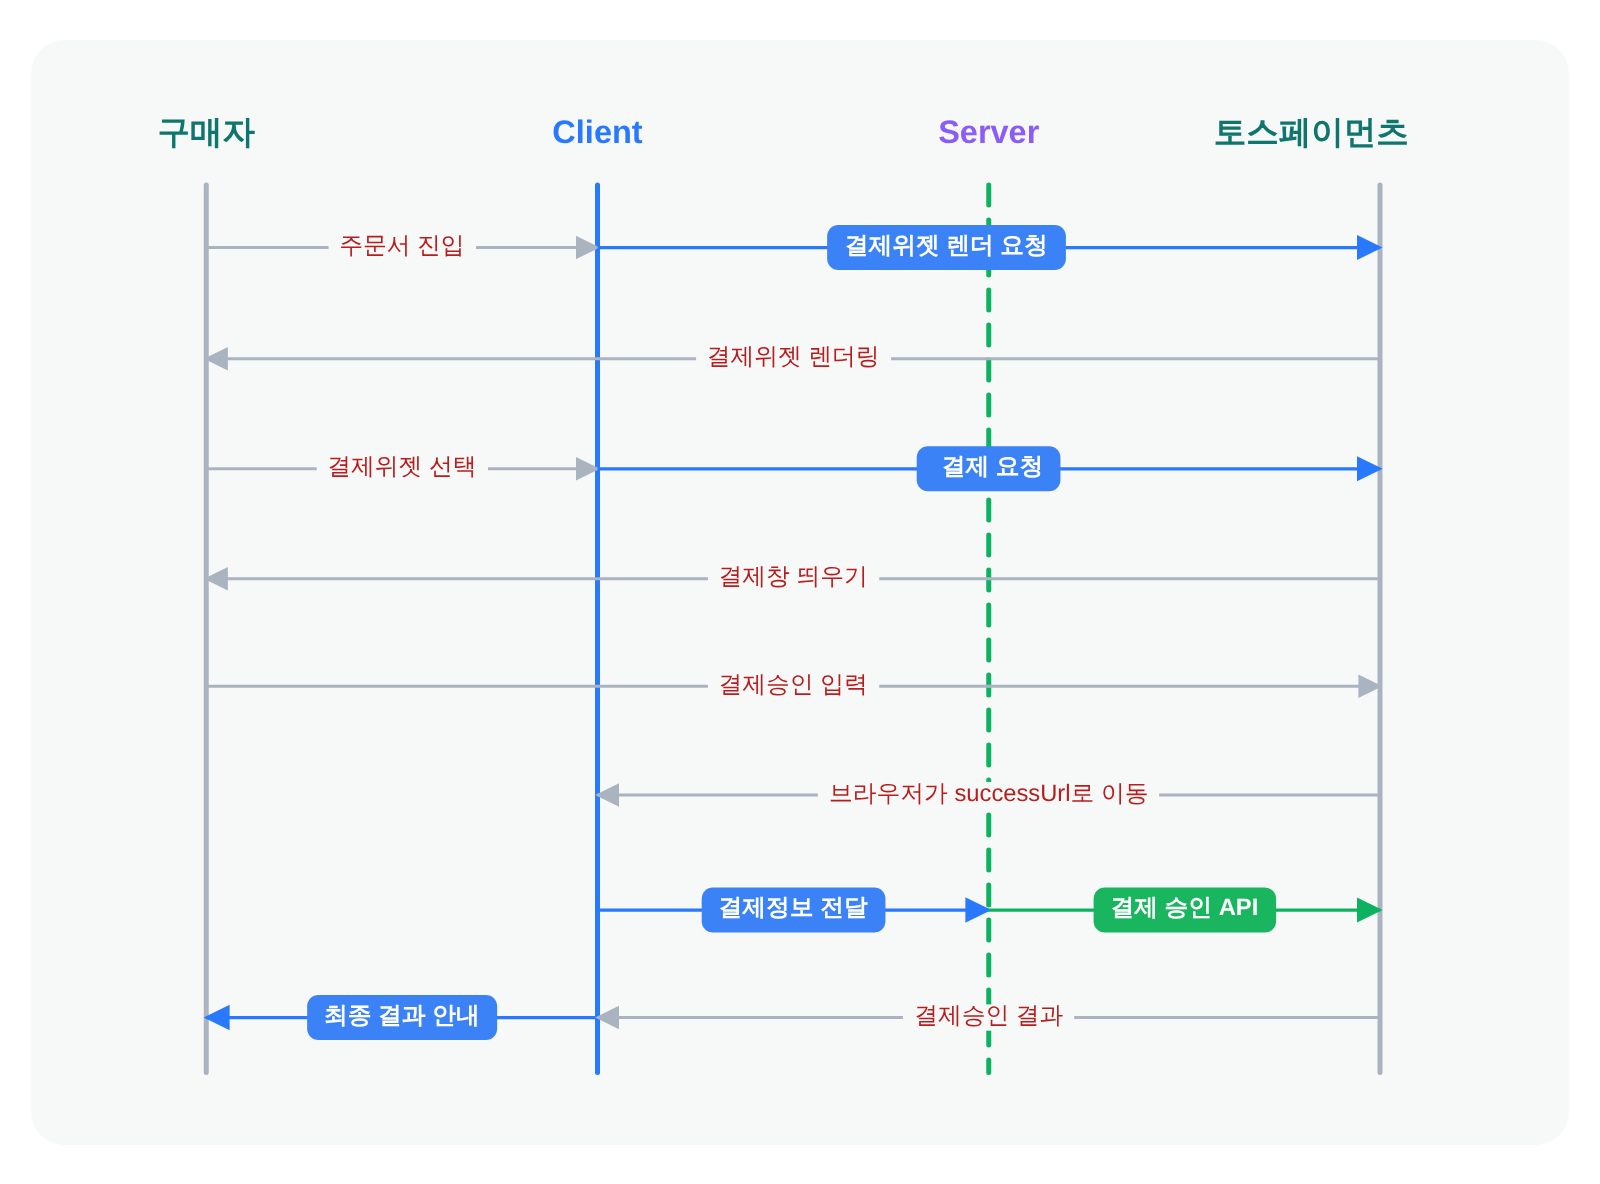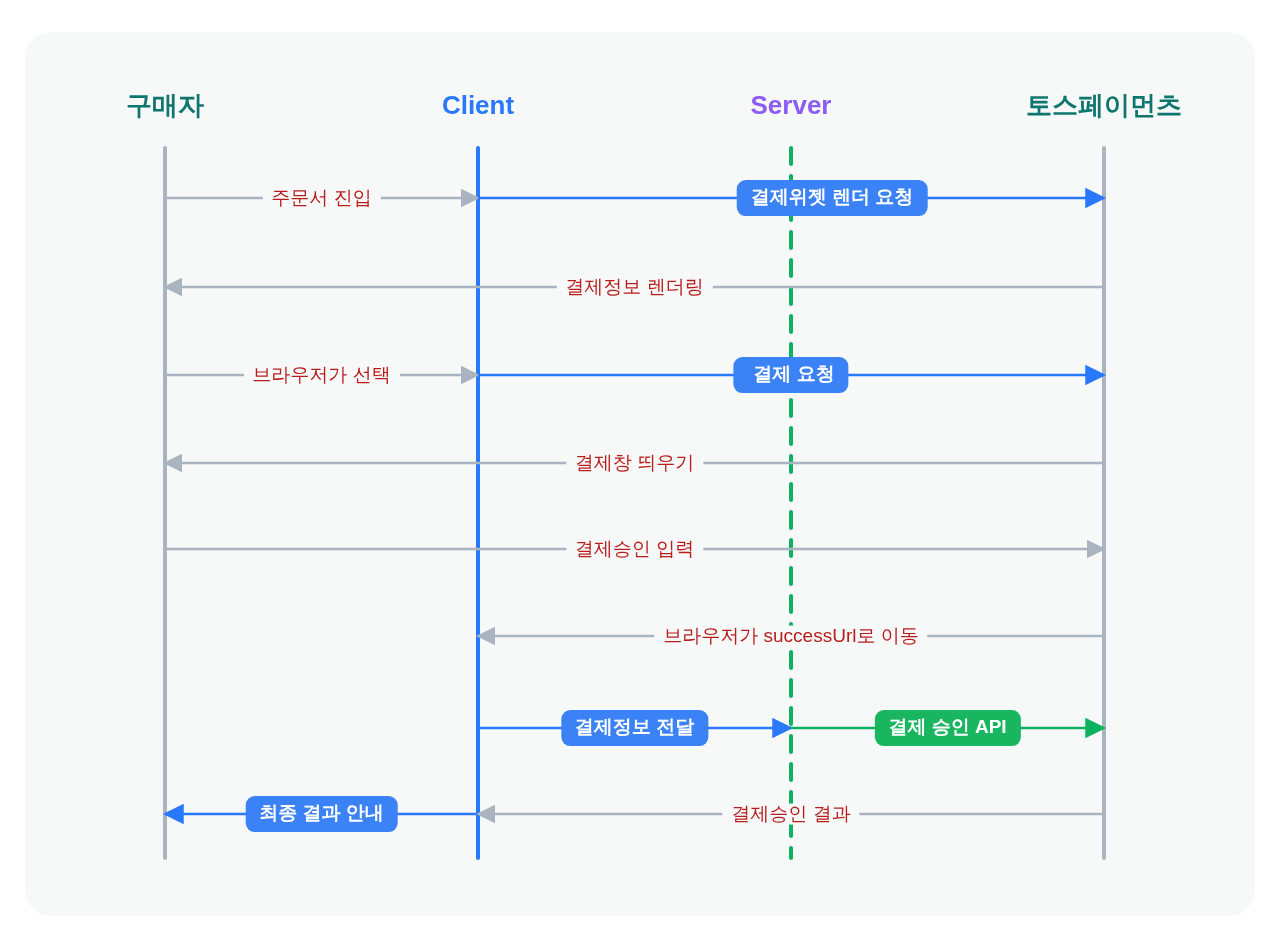--- a/index.html
+++ b/index.html
@@ -99,27 +99,27 @@
           <line x1="766" y1="696" x2="1079" y2="696" stroke="#0cb25f" stroke-width="2.6" marker-end="url(#ah-green)"></line>
           <line x1="453" y1="782" x2="140" y2="782" stroke="#2979ff" stroke-width="2.6" marker-end="url(#ah-blue)"></line>
           <line x1="1079" y1="782" x2="453" y2="782" stroke="#aab4c0" stroke-width="2.4" marker-end="url(#ah-gray)"></line>
         </g>
     </svg>
 
     <div>
         <div class="actor dark" style="left: 140px; top: 60px;">구매자</div>
         <div class="actor blue" style="left: 453px; top: 60px;">Client</div>
         <div class="actor green" style="left: 766px; top: 60px;">Server</div>
-        <div class="actor dark" style="left: 1079px; top: 60px;">토스페이먼츠</div>
+        <div class="actor dark" style="left: 1024px; top: 60px;">토스페이먼츠</div>
       </div>
     <div>
         <div class="msg-label" style="left: 296.5px; top: 166px;">주문서 진입</div>
-        <div class="badge blue" style="left: 807px; top: 166px;">결제위젯 렌더 요청</div>
-        <div class="msg-label" style="left: 609.5px; top: 255px;">결제정보 렌더링</div>
-        <div class="msg-label" style="left: 296.5px; top: 343px;">브라우저가 선택</div>
+        <div class="badge blue" style="left: 732px; top: 166px;">결제위젯 렌더 요청</div>
+        <div class="msg-label" style="left: 609.5px; top: 255px;">결제위젯 렌더링</div>
+        <div class="msg-label" style="left: 296.5px; top: 343px;">결제위젯 선택</div>
         <div class="badge blue" style="left: 766px; top: 343px; padding-left: 20px;">결제 요청</div>
         <div class="msg-label" style="left: 609.5px; top: 431px;">결제창 띄우기</div>
         <div class="msg-label" style="left: 609.5px; top: 517px;">결제승인 입력</div>
         <div class="msg-label" style="left: 766px; top: 604px;">브라우저가 successUrl로 이동</div>
         <div class="badge blue" style="left: 609.5px; top: 696px;">결제정보 전달</div>
         <div class="badge green" style="left: 922.5px; top: 696px;">결제 승인 API</div>
         <div class="badge blue" style="left: 296.5px; top: 782px;">최종 결과 안내</div>
         <div class="msg-label" style="left: 766px; top: 782px;">결제승인 결과</div>
       </div>
 

